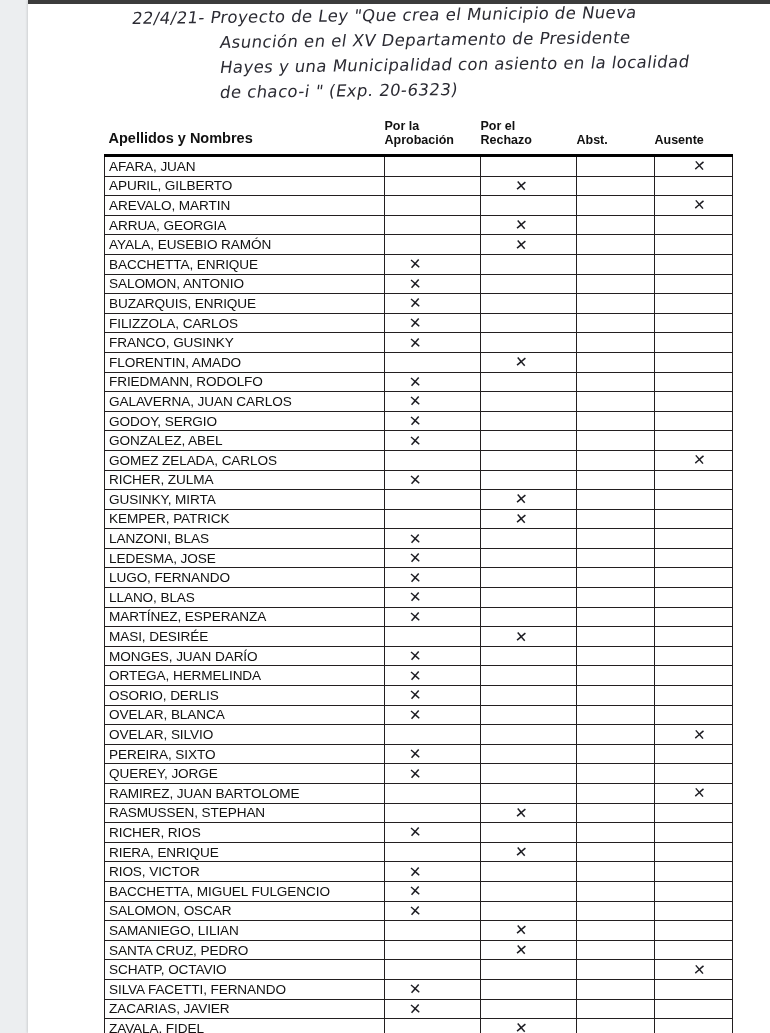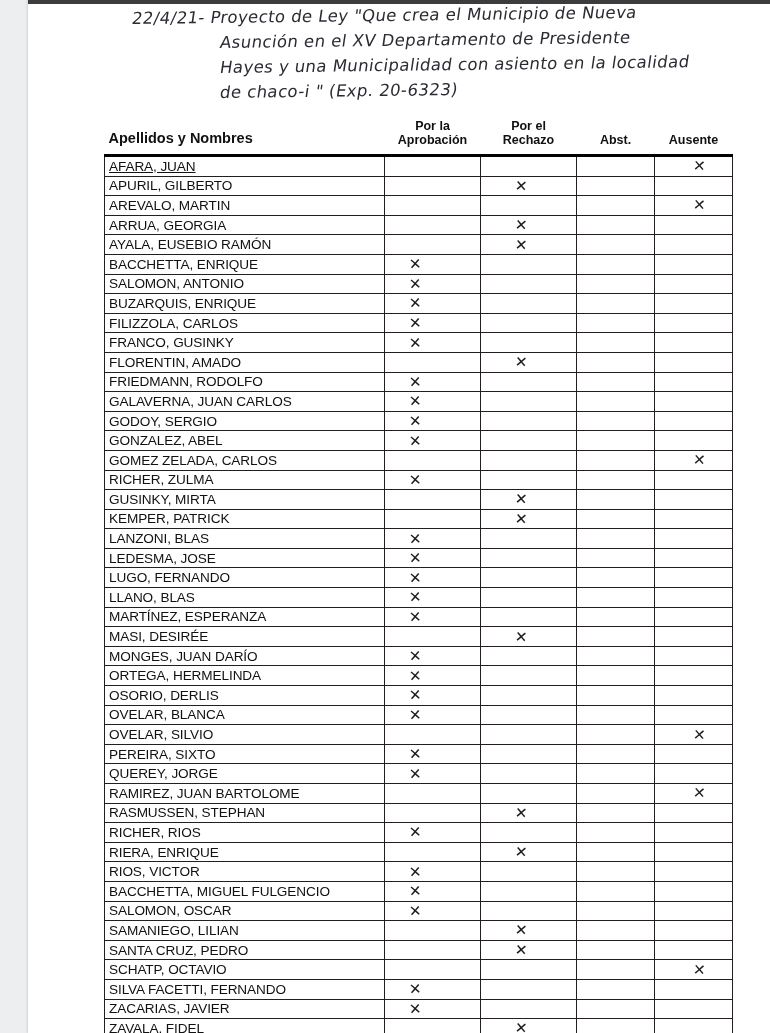--- a/index.html
+++ b/index.html
@@ -85,42 +85,42 @@
     vertical-align: bottom;
     line-height: 13.5px;
   }
   thead th.h-name {
     text-align: left;
     padding-left: 4px;
     font-size: 14.5px;
     padding-bottom: 9px;
     margin-left: 36px;
   }
-  thead th.h-col { text-align: center; }
+  thead th.h-col { text-align: left; }
 
   tbody tr.data-row > td {
     border: 1px solid #231f20;
     height: 18.6px;
     padding: 0;
     font-size: 13.6px;
     color: #111;
   }
   tbody tr.data-row > td.name-cell {
     text-align: left;
     padding-left: 4px;
     white-space: nowrap;
     letter-spacing: -0.1px;
   }
   tbody tr.data-row > td.mark-cell {
     text-align: center;
     position: relative;
   }
 
   
-  tbody tr.first-row > td { border-top: 3.5px solid #000; text-decoration: underline; }
+  tbody tr.first-row > td { border-top: 3.5px solid #000; }
 
   
   .xmark {
     display: inline-block;
     font-family: "DejaVu Sans", sans-serif;
     font-size: 15px;
     line-height: 18px;
     color: #1c1c22;
     position: relative;
     font-weight: 400;

